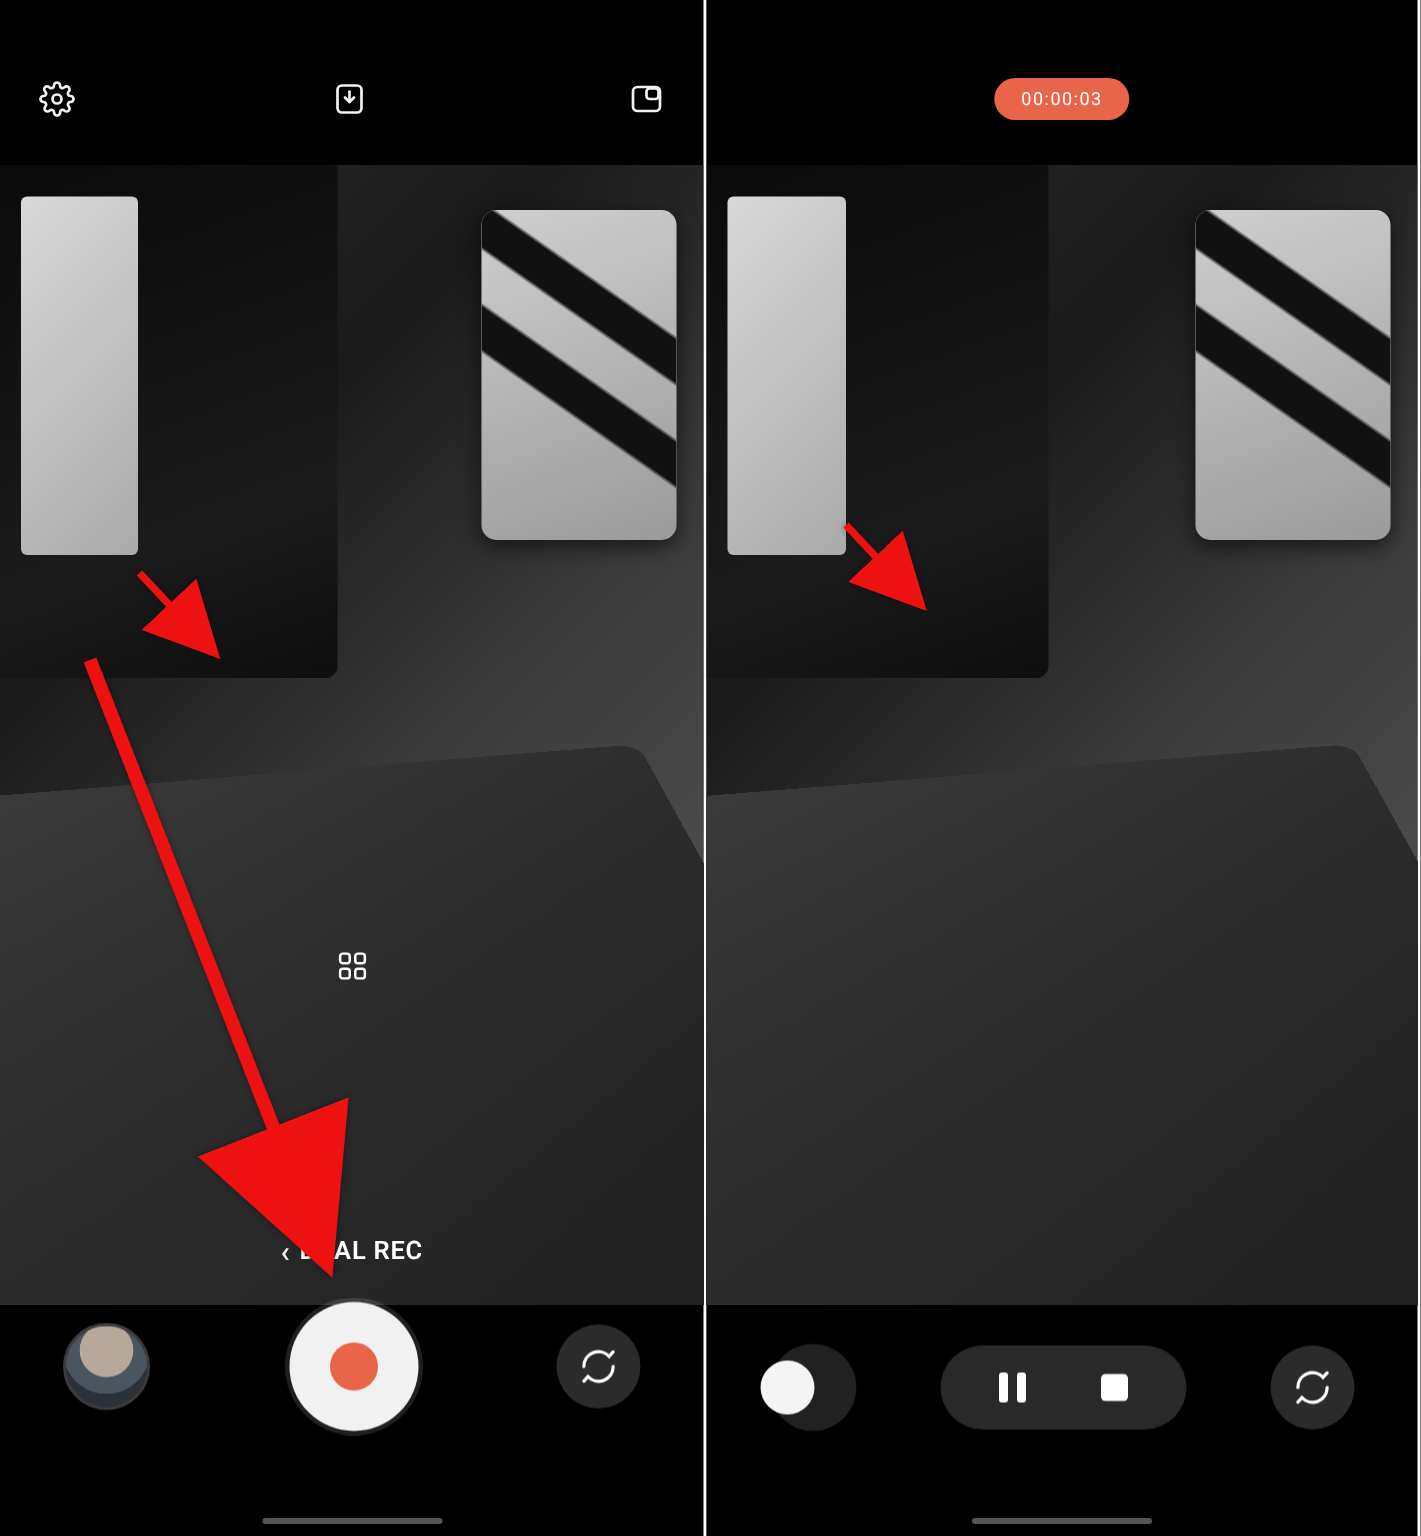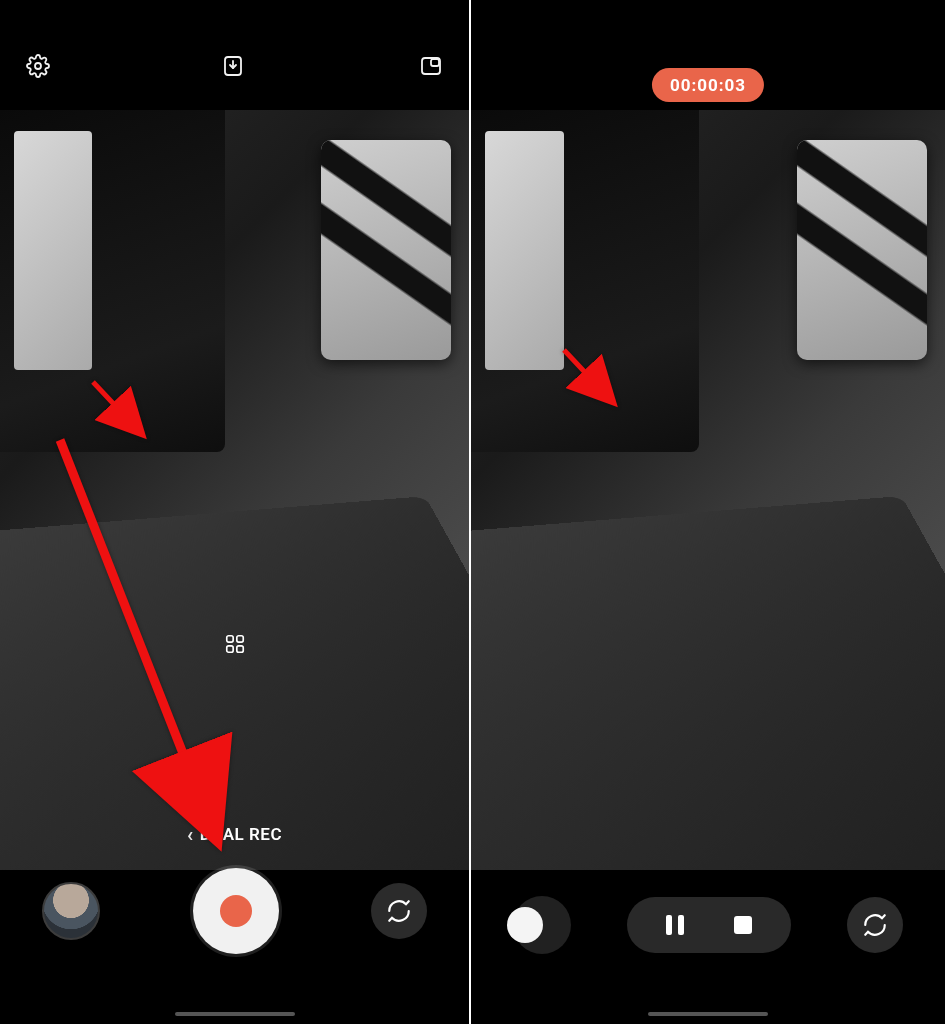--- a/index.html
+++ b/index.html
@@ -82,27 +82,27 @@
     width: 36px; height: 36px;
     display: flex; align-items: center; justify-content: center;
     color: #f2f2f2;
     cursor: pointer;
   }
   svg { display: block; }
 
   
   .timer {
     position: absolute;
-    top: 68px;
+    top: 52px;
     left: 50%;
     transform: translateX(-50%);
     background: #e9654a;
     color: #fff;
-    font-weight: 700;
-    font-size: 17px;
+    font-weight: 400;
+    font-size: 12px;
     padding: 7px 18px;
     border-radius: 999px;
     letter-spacing: 1px;
   }
 
   
   .mode-row{
     position:absolute;
     bottom: 178px;
     left:50%; transform:translateX(-50%);

